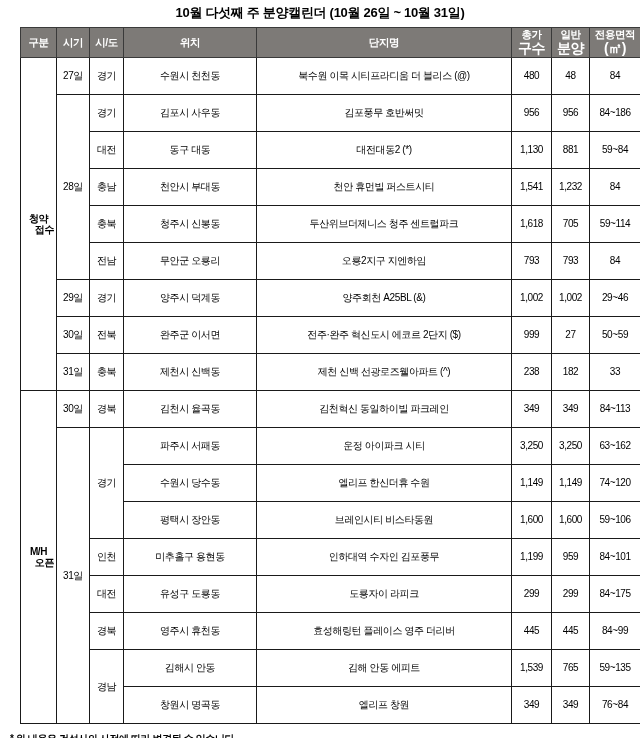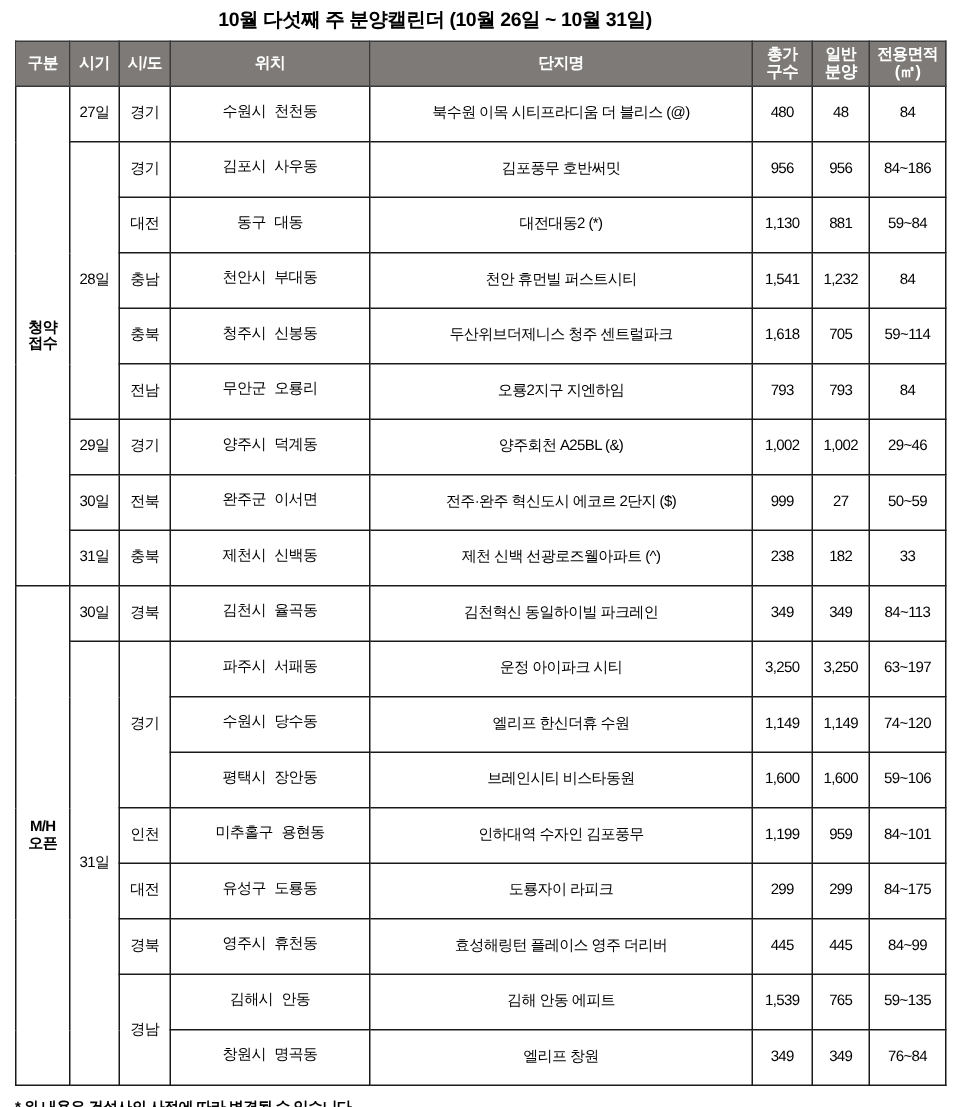--- a/index.html
+++ b/index.html
@@ -9,34 +9,34 @@
   }
   body {
     width: 640px;
     height: 738px;
     font-family: "Liberation Sans", "DejaVu Sans", sans-serif;
     color: #000000;
     overflow: hidden;
   }
   .page {
     position: relative;
-    width: 580px;
+    width: 640px;
     height: 738px;
     box-sizing: border-box;
   }
   .title {
     text-align: center;
     font-size: 13px;
     font-weight: bold;
     letter-spacing: -0.3px;
     padding: 4px 0 5px 0;
     color: #000;
   }
   .table-wrap {
-    padding: 0 10px;
+    padding: 0 20px;
     box-sizing: border-box;
     border-radius: 13px;
   }
   table.cal {
     width: 620px;
     border-collapse: collapse;
     table-layout: fixed;
     border: 1.5px solid #000;
   }
   table.cal th,
@@ -53,43 +53,42 @@
   table.cal thead th {
     background: #7d7a77;
     color: #ffffff;
     font-weight: bold;
     height: 29px;
     font-size: 10.5px;
     border-color: #3a3a3a;
   }
   table.cal thead th .sub {
     display: block;
-    font-size: 11px;
+    font-size: 14px;
     font-weight: bold;
   }
   td.rowcell {
     height: 36px;
   }
   td.group {
     font-weight: bold;
     font-size: 10.5px;
     letter-spacing: -0.5px;
   }
-  td.group .l2 { display: block; }
+  td.group .l2 { display: block; text-align: right; }
   td.period {
     font-size: 10px;
     margin-top: 40px;
   }
   td.sido {
     font-size: 10px;
   }
   td.loc {
     font-size: 10.5px;
     letter-spacing: -0.3px;
-    font-family: Liberation Mono, monospace;
   }
   td.name {
     font-size: 10.5px;
     letter-spacing: -0.3px;
   }
   td.num {
     font-size: 10px;
   }
   td.area {
     font-size: 10px;
@@ -245,21 +244,21 @@
             <td class="rowcell num">349</td>
             <td class="rowcell area">84~113</td>
           </tr>
           <tr>
             <td class="rowcell period" rowspan="8">31일</td>
             <td class="rowcell sido" rowspan="3">경기</td>
             <td class="rowcell loc">파주시 서패동</td>
             <td class="rowcell name">운정 아이파크 시티</td>
             <td class="rowcell num">3,250</td>
             <td class="rowcell num">3,250</td>
-            <td class="rowcell area">63~197</td>
+            <td class="rowcell area">63~162</td>
           </tr>
           <tr>
             <td class="rowcell loc">수원시 당수동</td>
             <td class="rowcell name">엘리프 한신더휴 수원</td>
             <td class="rowcell num">1,149</td>
             <td class="rowcell num">1,149</td>
             <td class="rowcell area">74~120</td>
           </tr>
           <tr>
             <td class="rowcell loc">평택시 장안동</td>

